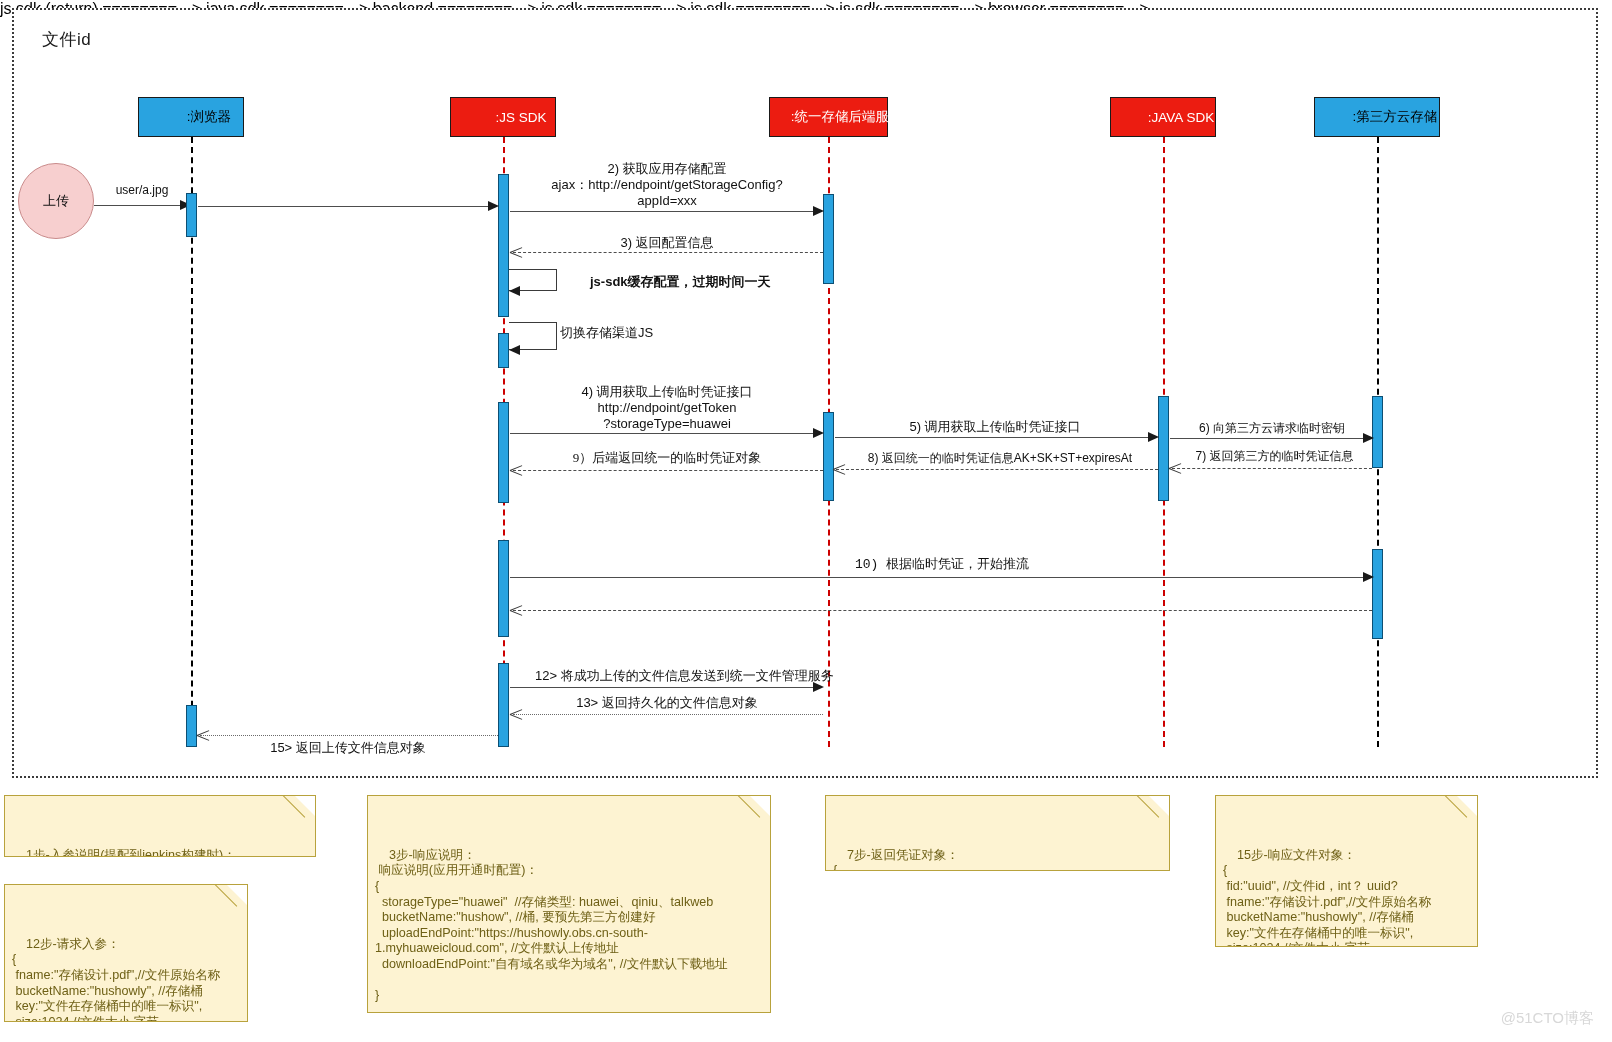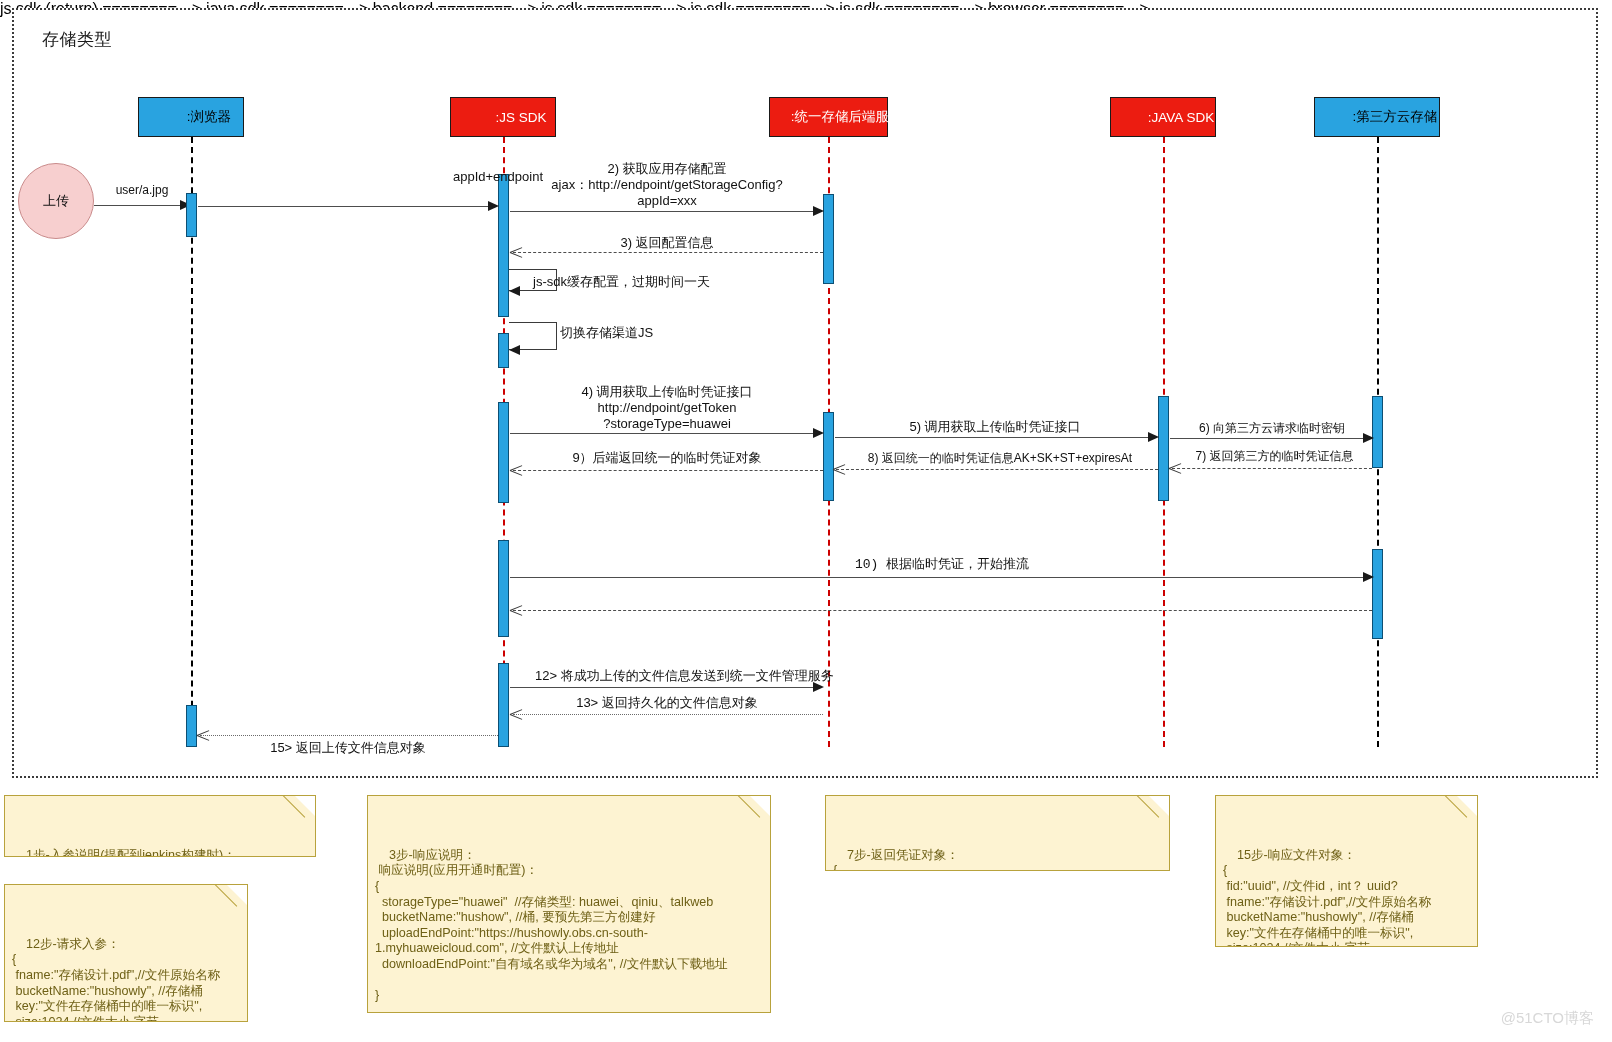--- a/index.html
+++ b/index.html
@@ -194,21 +194,21 @@
     white-space: nowrap;
   }
 </style>
 </head>
 <body>
 
 <div id="canvas">
 
   
   <div class="abs" id="diagram-frame"></div>
-  <div class="abs" id="diagram-title">存储类型</div>
+  <div class="abs" id="diagram-title">文件id</div>
 
   
   <div class="abs lifeline black" style="left:191px; top:137px; height:610px;"></div>
   <div class="abs lifeline red" style="left:503px; top:137px; height:610px;"></div>
   <div class="abs lifeline red" style="left:828px; top:137px; height:610px;"></div>
   <div class="abs lifeline red" style="left:1163px; top:137px; height:610px;"></div>
   <div class="abs lifeline black" style="left:1377px; top:137px; height:610px;"></div>
 
   
   <div class="abs participant blue" style="left:138px; top:97px; width:106px;">
@@ -250,21 +250,20 @@
   <div class="abs activation" style="left:823px; top:194px; height:90px;"></div>
   <div class="abs activation" style="left:823px; top:412px; height:89px;"></div>
   
   <div class="abs activation" style="left:1158px; top:396px; height:105px;"></div>
   
   <div class="abs activation" style="left:1372px; top:396px; height:72px;"></div>
   <div class="abs activation" style="left:1372px; top:549px; height:90px;"></div>
 
   
   <div class="abs msg-label" style="left:200px; top:169px; width:596px;">
-    <div>appId+endpoint</div>
   </div>
   <div class="abs msg-line solid" style="left:198px; top:206px; width:292px;"></div>
   <div class="abs arrow-head right-filled" style="left:488px; top:200.5px;"></div>
 
   
   <div class="abs msg-label" style="left:512px; top:161px; width:310px;">
     <div>2) 获取应用存储配置</div>
     <div>ajax：http://endpoint/getStorageConfig?</div>
     <div>appId=xxx</div>
   </div>
@@ -274,21 +273,21 @@
    js sdk (return) ======== --&gt;
   <div class="abs msg-label" style="left:512px; top:235px; width:310px;">
     <div>3) 返回配置信息</div>
   </div>
   <div class="abs msg-line dashed" style="left:513px; top:252px; width:310px;"></div>
   <div class="abs arrow-head left-open" style="left:510px; top:246px;"></div>
 
   
   <div class="abs selfcall" style="left:509px; top:269px; width:48px; height:22px;"></div>
   <div class="abs arrow-head left-filled" style="left:509px; top:285.5px;"></div>
-  <div class="abs msg-label left" style="left:533px; top:274px; width:230px;">js-sdk缓存配置，过期时间一天</div>
+  <div class="abs msg-label left" style="left:590px; top:274px; width:230px;font-weight:bold;">js-sdk缓存配置，过期时间一天</div>
 
   
   <div class="abs selfcall" style="left:509px; top:322px; width:48px; height:28px;"></div>
   <div class="abs arrow-head left-filled" style="left:509px; top:344.5px;"></div>
   <div class="abs msg-label left" style="left:560px; top:325px; width:200px;">切换存储渠道JS</div>
 
   
   <div class="abs msg-label" style="left:512px; top:384px; width:310px;">
     <div>4) 调用获取上传临时凭证接口</div>
     <div class="olive">http://endpoint/getToken</div>
@@ -311,21 +310,21 @@
   <div class="abs msg-label small" style="left:1172px; top:448px; width:205px;">7) 返回第三方的临时凭证信息</div>
   <div class="abs msg-line dashed" style="left:1172px; top:468px; width:200px;"></div>
   <div class="abs arrow-head left-open" style="left:1169px; top:462px;"></div>
 
    backend ======== --&gt;
   <div class="abs msg-label small" style="left:840px; top:450px; width:320px;">8) 返回统一的临时凭证信息AK+SK+ST+expiresAt</div>
   <div class="abs msg-line dashed" style="left:836px; top:469px; width:322px;"></div>
   <div class="abs arrow-head left-open" style="left:833px; top:463px;"></div>
 
    js sdk ======== --&gt;
-  <div class="abs msg-label" style="left:512px; top:450px; width:310px;">9）后端返回统一的临时凭证对象</div>
+  <div class="abs msg-label" style="left:512px; top:450px; width:310px;font-family:Liberation Serif, serif;">9）后端返回统一的临时凭证对象</div>
   <div class="abs msg-line dashed" style="left:513px; top:470px; width:310px;"></div>
   <div class="abs arrow-head left-open" style="left:510px; top:464px;"></div>
 
   
   <div class="abs msg-label" style="left:512px; top:557px; width:860px;font-family:Liberation Mono, monospace;">10) 根据临时凭证，开始推流</div>
   <div class="abs msg-line solid" style="left:510px; top:577px; width:855px;"></div>
   <div class="abs arrow-head right-filled" style="left:1363px; top:571.5px;"></div>
 
    js sdk ======== --&gt;
   <div class="abs msg-line dashed" style="left:513px; top:610px; width:859px;"></div>

